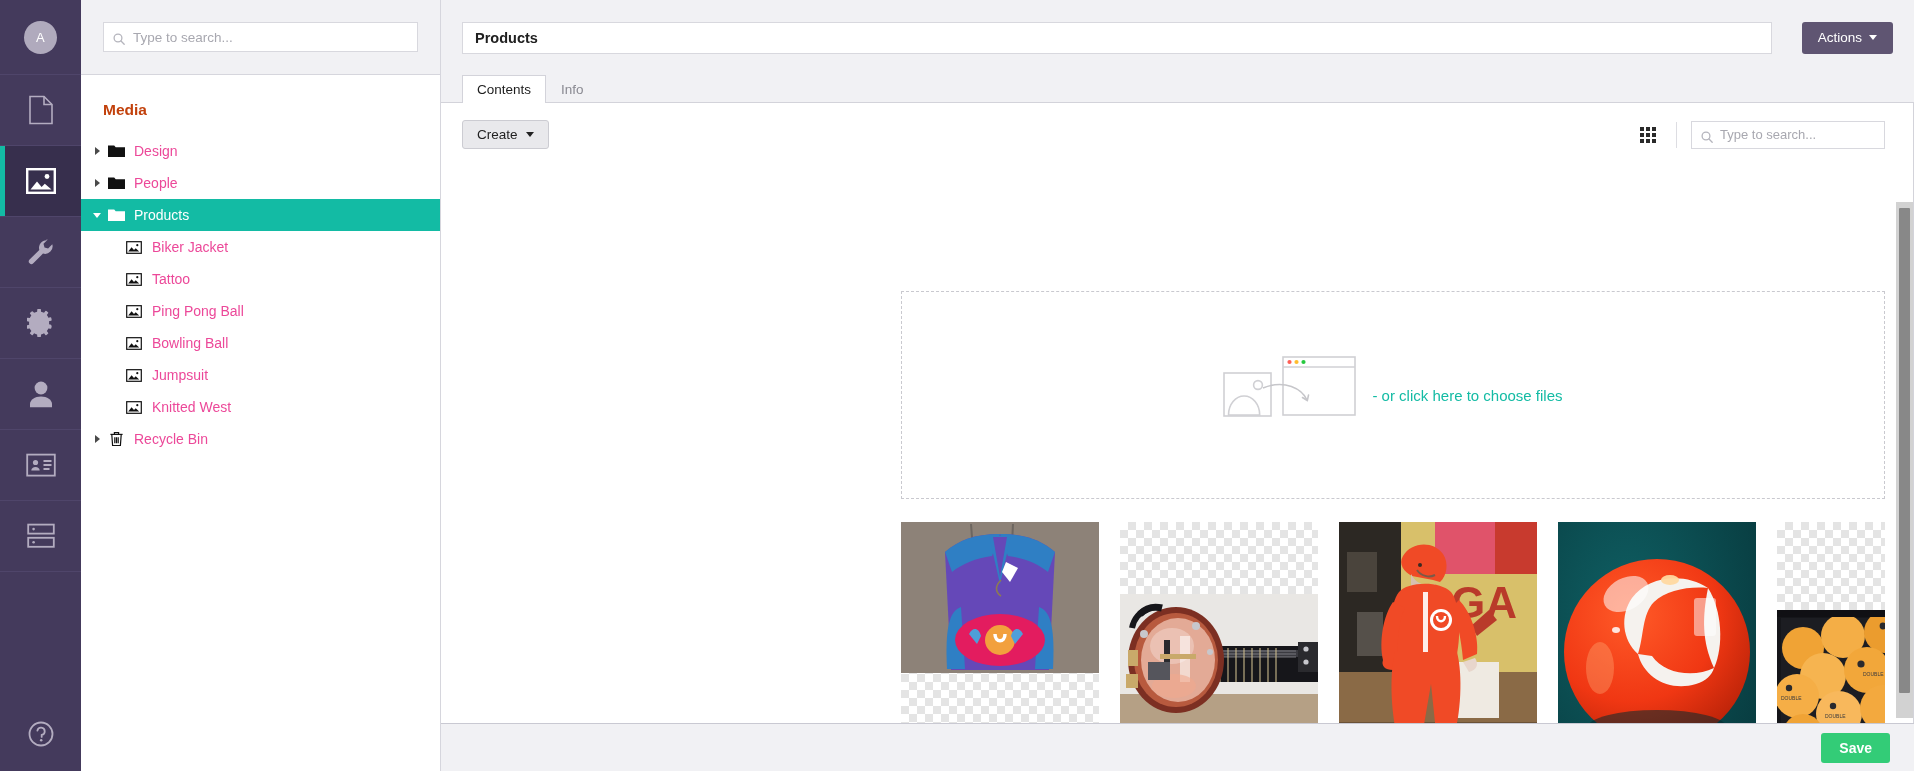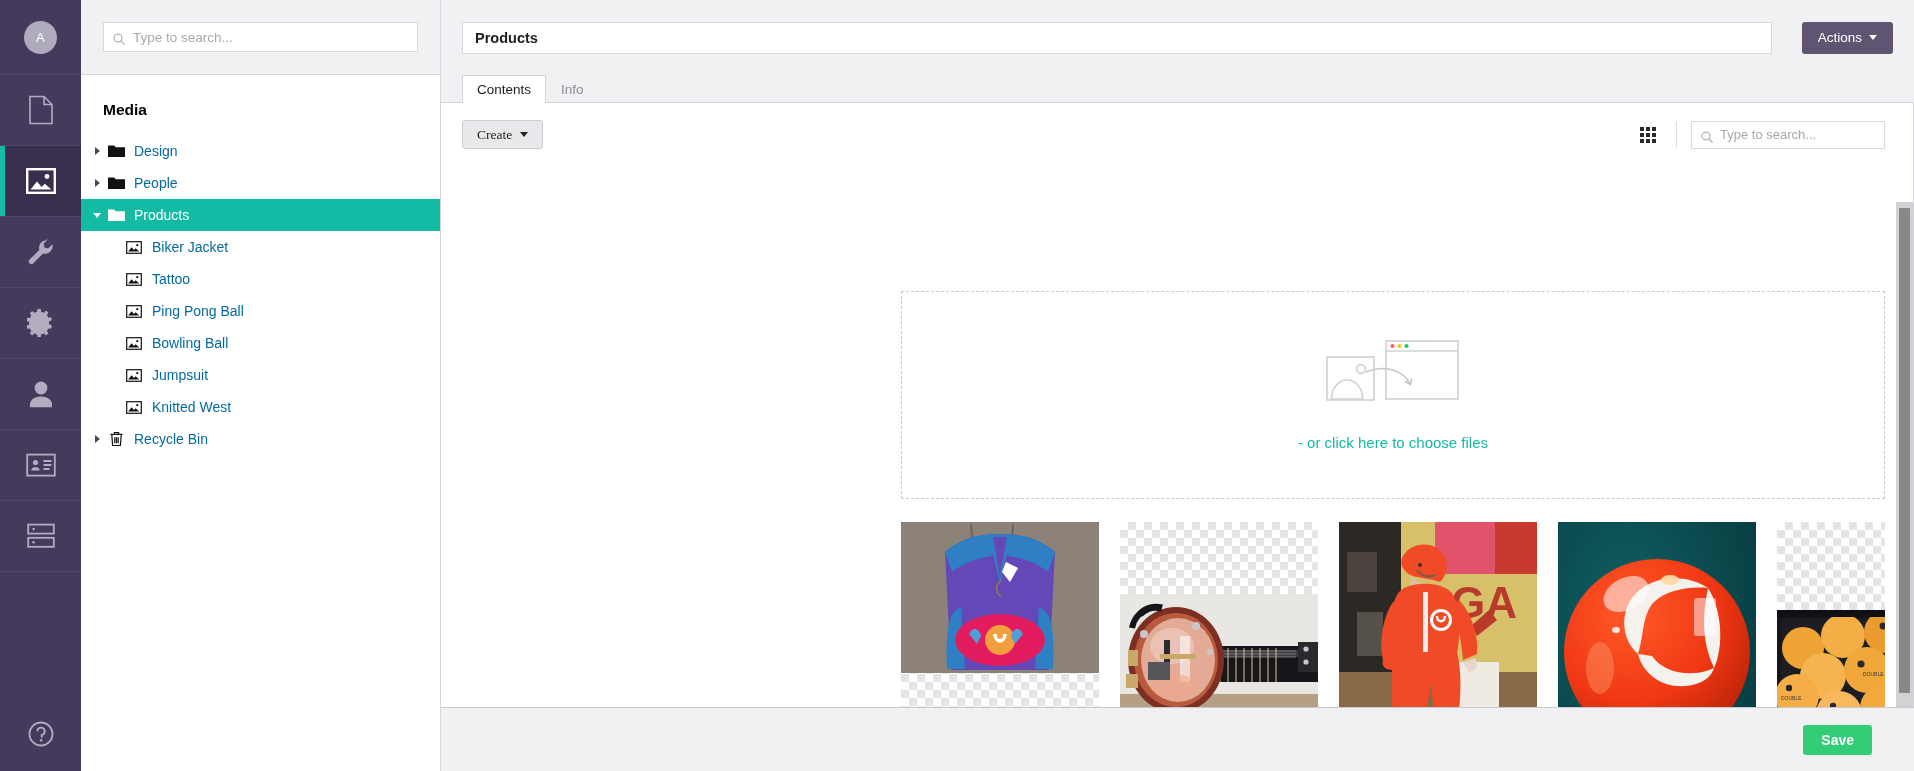--- a/index.html
+++ b/index.html
@@ -64,26 +64,26 @@
   .searchbox .mag {
     position: absolute; left: 9px; top: 50%; transform: translateY(-50%);
     width: 12px; height: 12px;
   }
   .searchbox input {
     width: 100%; height: 100%; border: 0; outline: none; background: transparent;
     padding-left: 29px; font-size: 13.5px; color: #333; font-family: "Liberation Sans", sans-serif;
   }
   .searchbox input::placeholder { color: #a8a8b0; }
   .tree-header {
-    padding: 26px 0 16px 22px; font-size: 15.5px; color: #000000; font-weight: bold;
+    padding: 26px 0 16px 22px; font-size: 15.5px; color: #c2410c; font-weight: bold;
   }
   .tree-list { flex: 1 1 auto; overflow: hidden; }
   .tnode {
     display: flex; align-items: center; height: 32px;
-    font-size: 14px; color: #0369a1; cursor: pointer; position: relative;
+    font-size: 14px; color: #ec4899; cursor: pointer; position: relative;
   }
   .tnode .caret {
     width: 16px; flex: 0 0 16px; margin-left: 8px;
     display: flex; align-items: center; justify-content: center;
   }
   .tnode .caret .tri-r {
     width: 0; height: 0; border-left: 5px solid #4a4a4a;
     border-top: 4px solid transparent; border-bottom: 4px solid transparent;
   }
   .tnode .caret .tri-d {
@@ -148,21 +148,21 @@
   }
   .content-toolbar {
     height: 63px; display: flex; align-items: center;
     padding: 0 0 0 21px;
   }
   .create-btn {
     height: 29px; padding: 0 14px; background: #e9e9ec;
     border: 1px solid #ccccd2; border-radius: 3px;
     font-size: 13.5px; color: #222222; cursor: pointer;
     display: flex; align-items: center; gap: 8px;
-    font-family: Liberation Serif, serif;
+    font-family: Liberation Sans, sans-serif;
   }
   .toolbar-right {
     margin-left: auto; display: flex; align-items: center; gap: 0; padding-right: 28px;
   }
   .grid-icon-btn {
     display: grid; grid-template-columns: repeat(3, 4px); grid-template-rows: repeat(3, 4px);
     gap: 2px; cursor: pointer; padding: 10px 14px;
   }
   .grid-icon-btn i { background: #2a2a2a; display: block; width: 4px; height: 4px; }
   .tb-divider { width: 1px; height: 26px; background: #dddde2; margin: 0 14px 0 6px; }
@@ -177,44 +177,44 @@
   }
   .tb-search input::placeholder { color: #a8a8b0; }
 
   .dropzone {
     margin: 0 34px 0 460px;
     position: absolute; left: 0; right: 28px; top: 188px; height: 208px;
     margin-left: 460px; margin-right: 0;
     border: 1px dashed #c9c9cf; background: #ffffff;
     display: flex; flex-direction: column; align-items: center; justify-content: center;
   }
-  .dz-inner { display: flex; flex-direction: column; align-items: center; gap: 16px; }
+  .dz-inner { display: flex; align-items: center; gap: 16px; }
   .dz-link { color: #13bba4; font-size: 15px; cursor: pointer; }
 
   .thumb-grid {
     position: absolute; left: 460px; right: 28px; top: 419px; bottom: 0;
     display: flex; gap: 21px; overflow: hidden; text-decoration: underline;
   }
   .thumb {
     width: 198px; flex: 0 0 198px; height: 340px;
     background-image:
       linear-gradient(45deg, #e4e4e4 25%, transparent 25%, transparent 75%, #e4e4e4 75%),
       linear-gradient(45deg, #e4e4e4 25%, transparent 25%, transparent 75%, #e4e4e4 75%);
     background-size: 16px 16px;
     background-position: 0 0, 8px 8px;
     background-color: #ffffff;
     position: relative; cursor: pointer; overflow: hidden;
   }
   .thumb .ph { position: absolute; left: 0; width: 198px; overflow: hidden; }
 
   .save-bar {
-    position: absolute; left: 0; right: 0; bottom: 0; height: 64px;
+    position: absolute; left: 0; right: 0; bottom: 0; height: 48px;
     background: #f1f1f4; border-top: 1px solid #c9c9d2;
     display: flex; align-items: center; justify-content: flex-end;
-    padding-right: 42px; z-index: 5;
+    padding-right: 24px; z-index: 5;
   }
   .save-btn {
     height: 30px; padding: 0 18px; background: #33cc77;
     border: 0; border-radius: 3px; color: #ffffff; font-size: 14px;
     cursor: pointer; font-family: "Liberation Sans", sans-serif; font-weight: bold;
   }
   .vscroll {
     position: absolute; right: 0; top: 99px; bottom: 53px; width: 17px;
     background: #d2d2d2; z-index: 4;
   }

